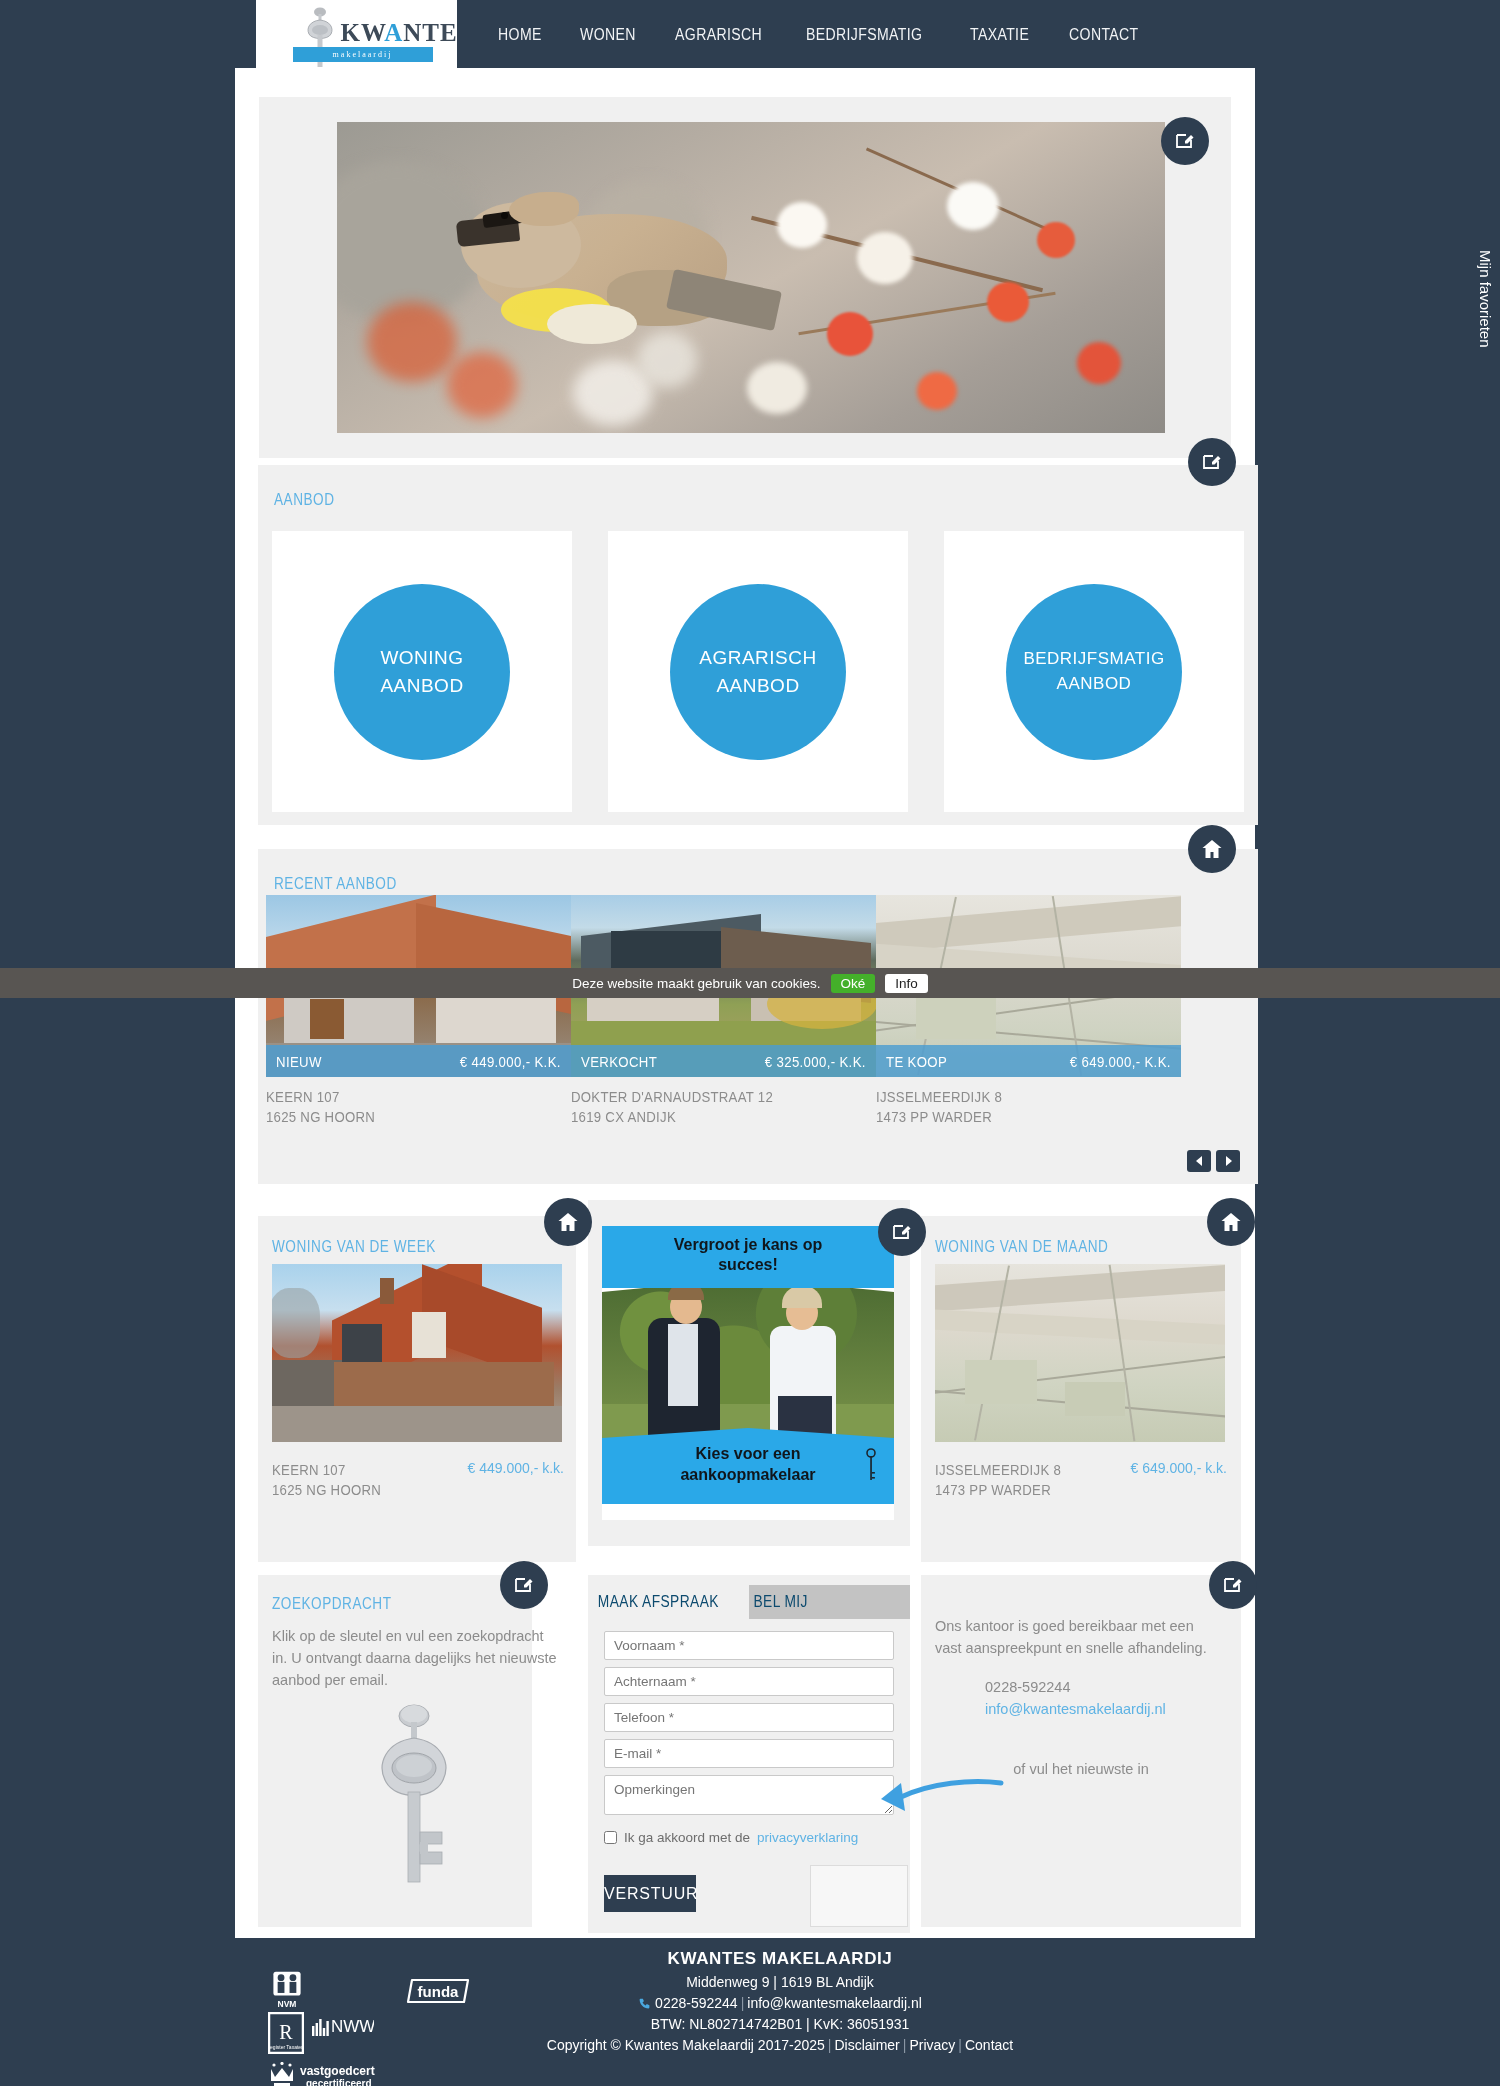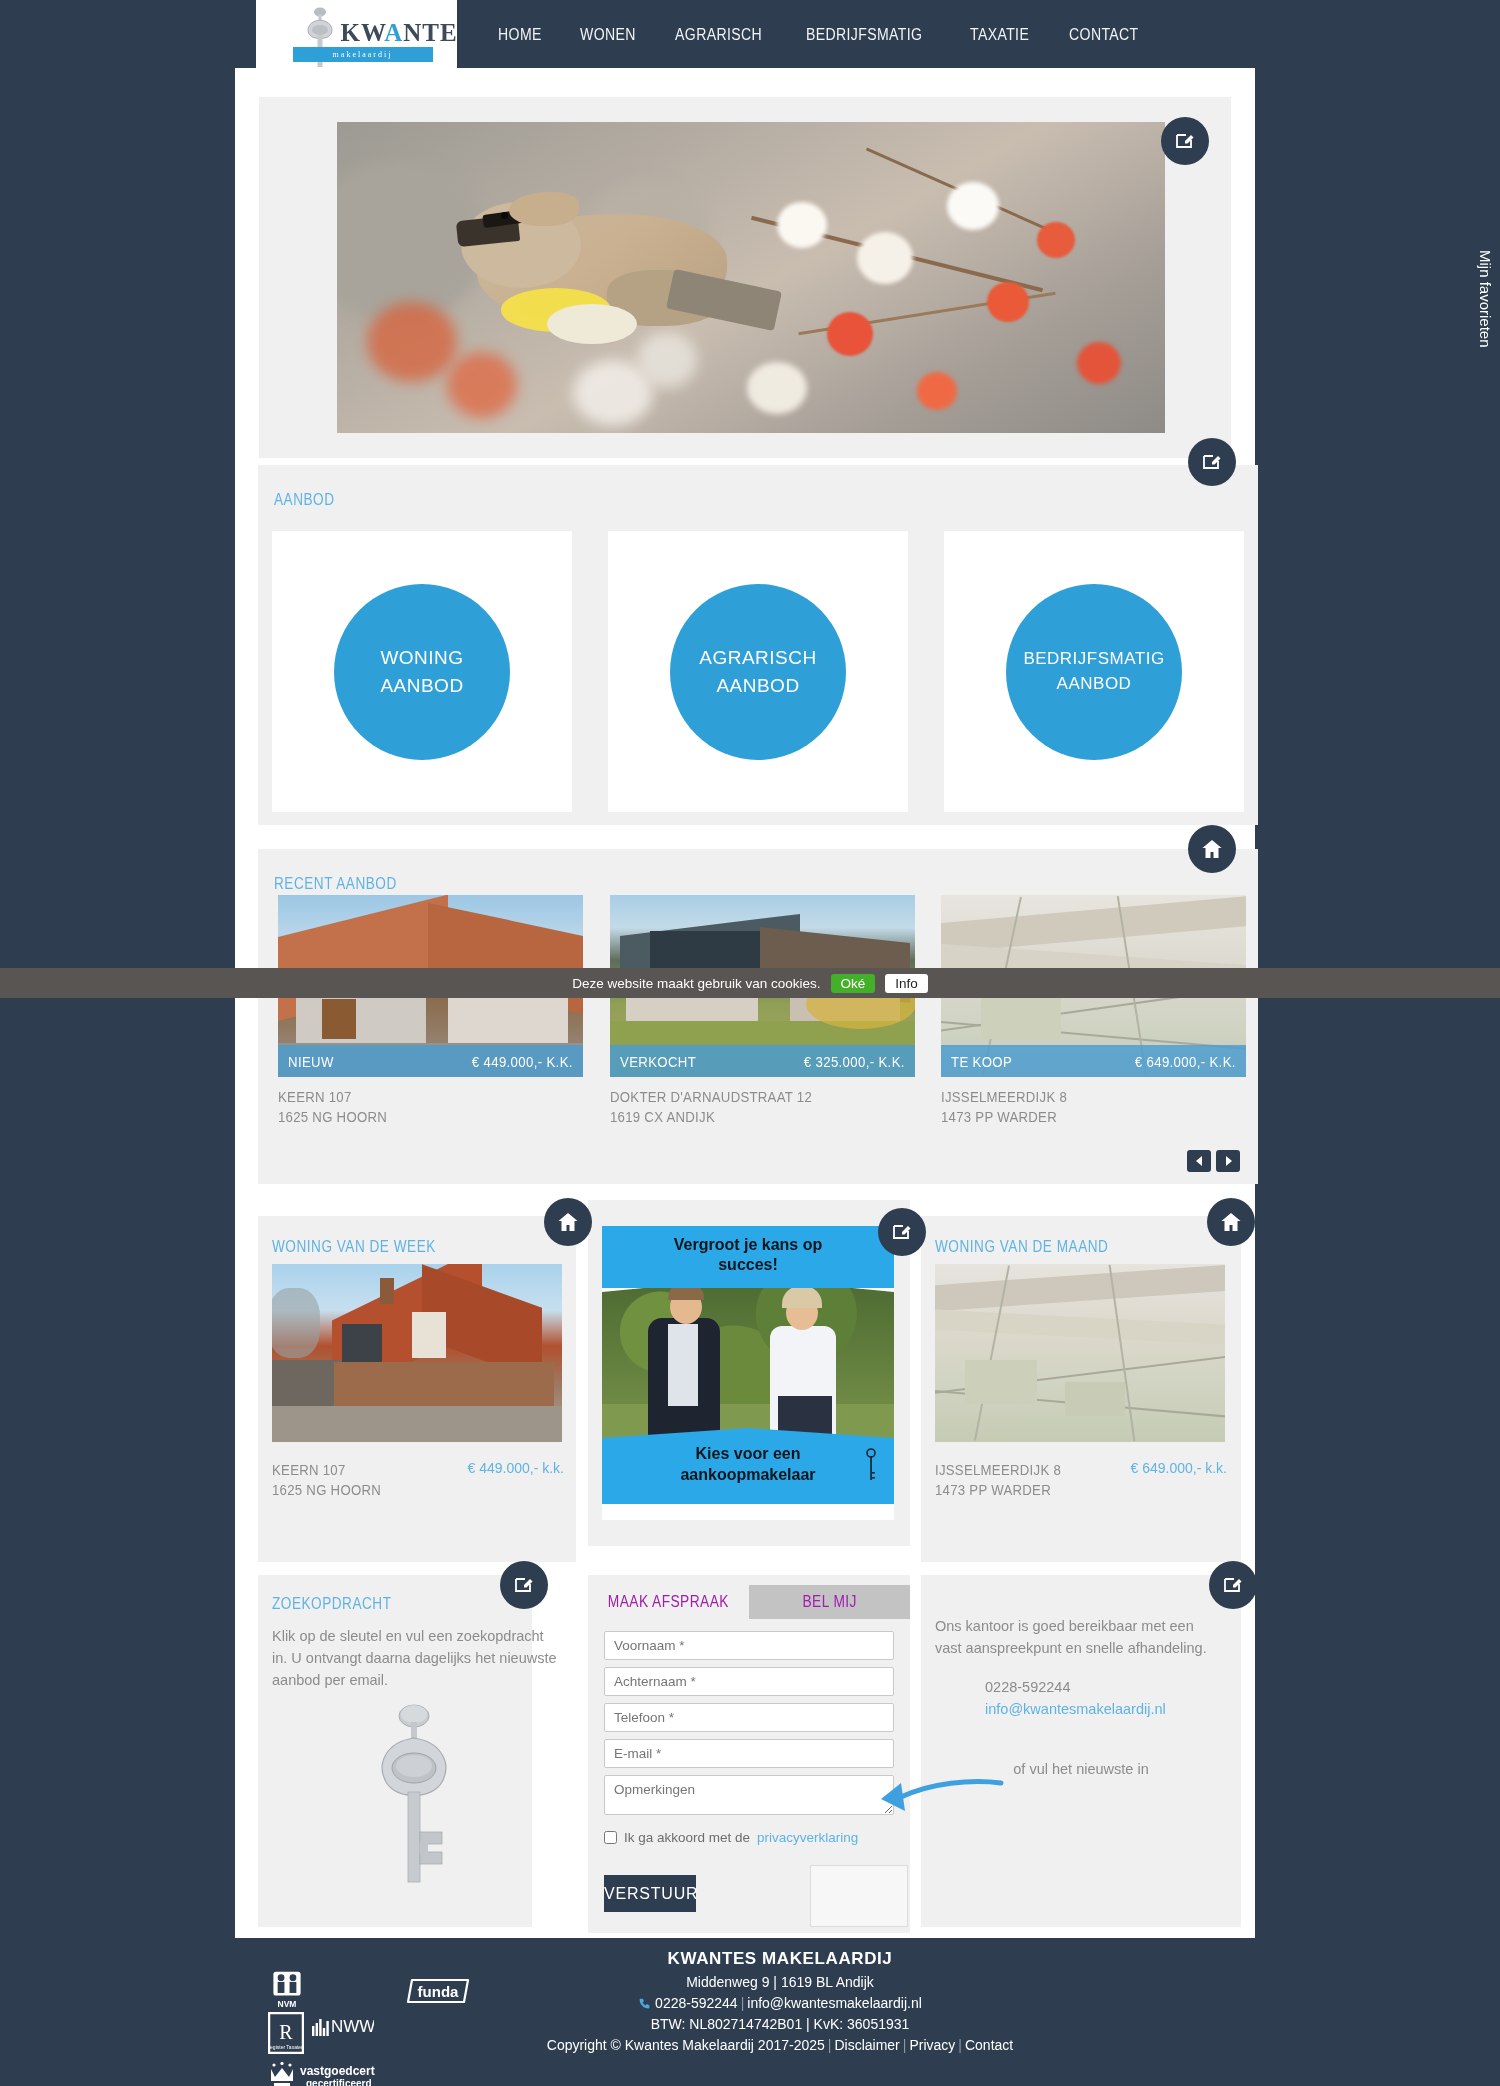--- a/index.html
+++ b/index.html
@@ -106,22 +106,22 @@
     cursor: pointer;
   }
 
   
   .recent {
     position: absolute; left: 258px; top: 849px; width: 1000px; height: 335px;
     background: #f0f0f0;
   }
   .recent-title { position: absolute; left: 16px; top: 26px; }
   .recent-cards {
-    position: absolute; left: 20px; top: 46px; width: 968px; height: 210px;
-    display: flex; justify-content: space-between;
+    position: absolute; left: 8px; top: 46px; width: 968px; height: 210px;
+    display: flex; 
   }
   .prop-card { width: 305px; }
   .prop-img {
     position: relative; width: 305px; height: 182px; overflow: hidden;
   }
   .prop-ribbon {
     position: absolute; left: 0; bottom: 0; width: 100%; height: 32px;
     background: rgba(74,156,209,0.82);
     display: flex; align-items: center; justify-content: space-between;
     padding: 0 10px; color: #ffffff;
@@ -192,23 +192,23 @@
 
   .zoek-title { position: absolute; left: 14px; top: 20px; }
   .zoek-text {
     position: absolute; left: 14px; top: 50px; width: 286px;
     color: #8c8c8c; font-size: 14.5px; line-height: 1.52;
   }
   .zoek-key { position: absolute; left: 106px; top: 125px; width: 100px; height: 190px; }
 
   .tabs { position: absolute; left: 0; top: 10px; width: 322px; height: 34px; display: flex; }
   .tab {
-    flex: 1; display: flex; align-items: center; justify-content: center;
-    font-family: "Liberation Sans Narrow", "Liberation Sans", sans-serif;
-    font-size: 16px; letter-spacing: 0.5px; color: #a21caf; cursor: pointer;
+    flex: 1; display: flex; align-items: center; justify-content: flex-start;
+    font-family: "Liberation Sans Narrow", "Liberation Sans", sans-serif;
+    font-size: 16px; letter-spacing: 0.5px; color: #0c4a6e; cursor: pointer;
   }
   .tab span { transform: scaleX(0.86); white-space: nowrap; }
   .tab.inactive { background: #c3c3c3; }
   .form-fields { position: absolute; left: 16px; top: 56px; width: 290px; }
   .form-fields input[type=text], .form-fields textarea {
     width: 290px; height: 29px; margin-bottom: 7px;
     border: 1px solid #c9c9c9; background: #ffffff;
     font-size: 13.5px; color: #8c8c8c; padding: 0 9px;
     font-family: "Liberation Sans", sans-serif; border-radius: 2px; outline: none;
   }

